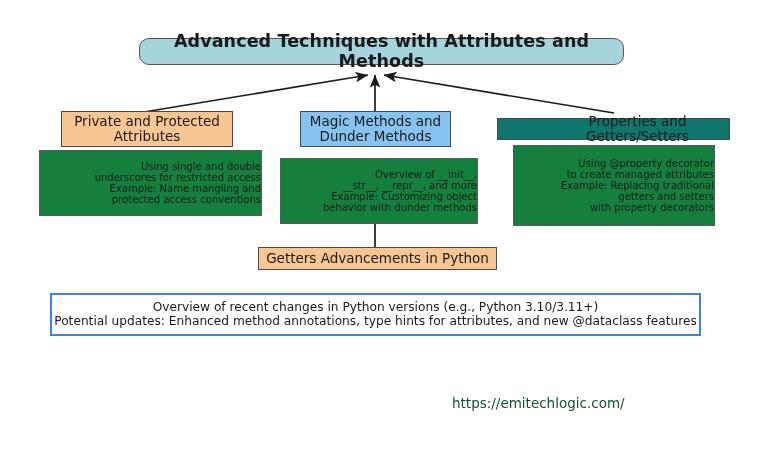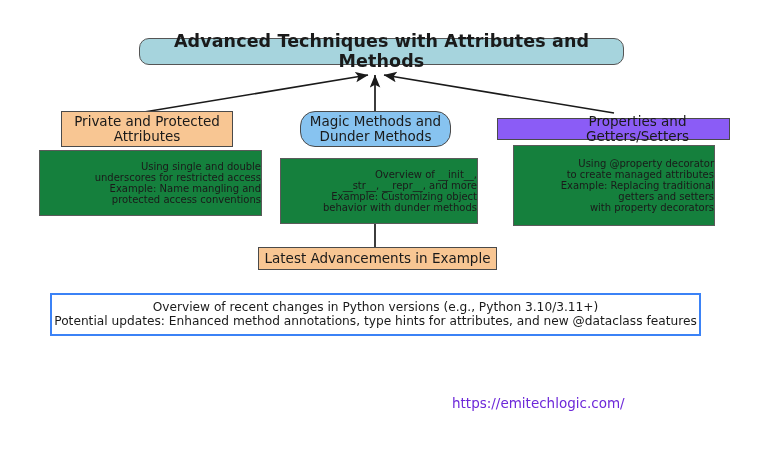--- a/index.html
+++ b/index.html
@@ -51,22 +51,22 @@
     font-size: 17.5px;
     letter-spacing: 0.1px;
   }
 
   
   .cat-box {
     border: 1px solid #4a4a4a;
     font-size: 13.5px;
   }
   .cat-orange { background: #f8c693; }
-  .cat-blue   { background: #87c3f0; border-radius: 15px; }
-  .cat-green  { background: #8b5cf6; padding-left: 48px; }
+  .cat-blue   { background: #87c3f0; }
+  .cat-green  { background: #0f766e; padding-left: 48px; }
 
   
   .detail-box {
     border: 1px solid #5a5a5a;
     background: #15803d;
     font-size: 10px;
     text-align: right;
   }
 
   
@@ -79,21 +79,21 @@
   
   .summary-box {
     border: 2px solid #3b82f6;
     background: #ffffff;
     font-size: 12.2px;
   }
 
   .watermark {
     position: absolute;
     font-size: 13.5px;
-    color: #6d28d9;
+    color: #14532d;
     white-space: nowrap;
     z-index: 2;
   }
 </style>
 </head>
 <body>
 
 <div id="canvas">
 
   <svg id="edges" viewBox="0 0 768 453" width="768" height="453">
@@ -143,21 +143,21 @@
   </div>
   <div class="node detail-box" style="left:513px; top:145px; width:202px; height:81px;">
     <div class="node-inner">Using @property decorator
 to create managed attributes
 Example: Replacing traditional
 getters and setters
 with property decorators</div>
   </div>
 
   <div class="node accent-box" style="left:258px; top:247px; width:239px; height:23px;">
-    <div class="node-inner">Latest Advancements in Example</div>
+    <div class="node-inner">Getters Advancements in Python</div>
   </div>
 
   <div class="node summary-box" style="left:50px; top:293px; width:651px; height:43px;">
     <div class="node-inner">Overview of recent changes in Python versions (e.g., Python 3.10/3.11+)
 Potential updates: Enhanced method annotations, type hints for attributes, and new @dataclass features</div>
   </div>
 
   <div class="watermark" style="left:452px; top:395px;">https://emitechlogic.com/</div>
 
 </div>

